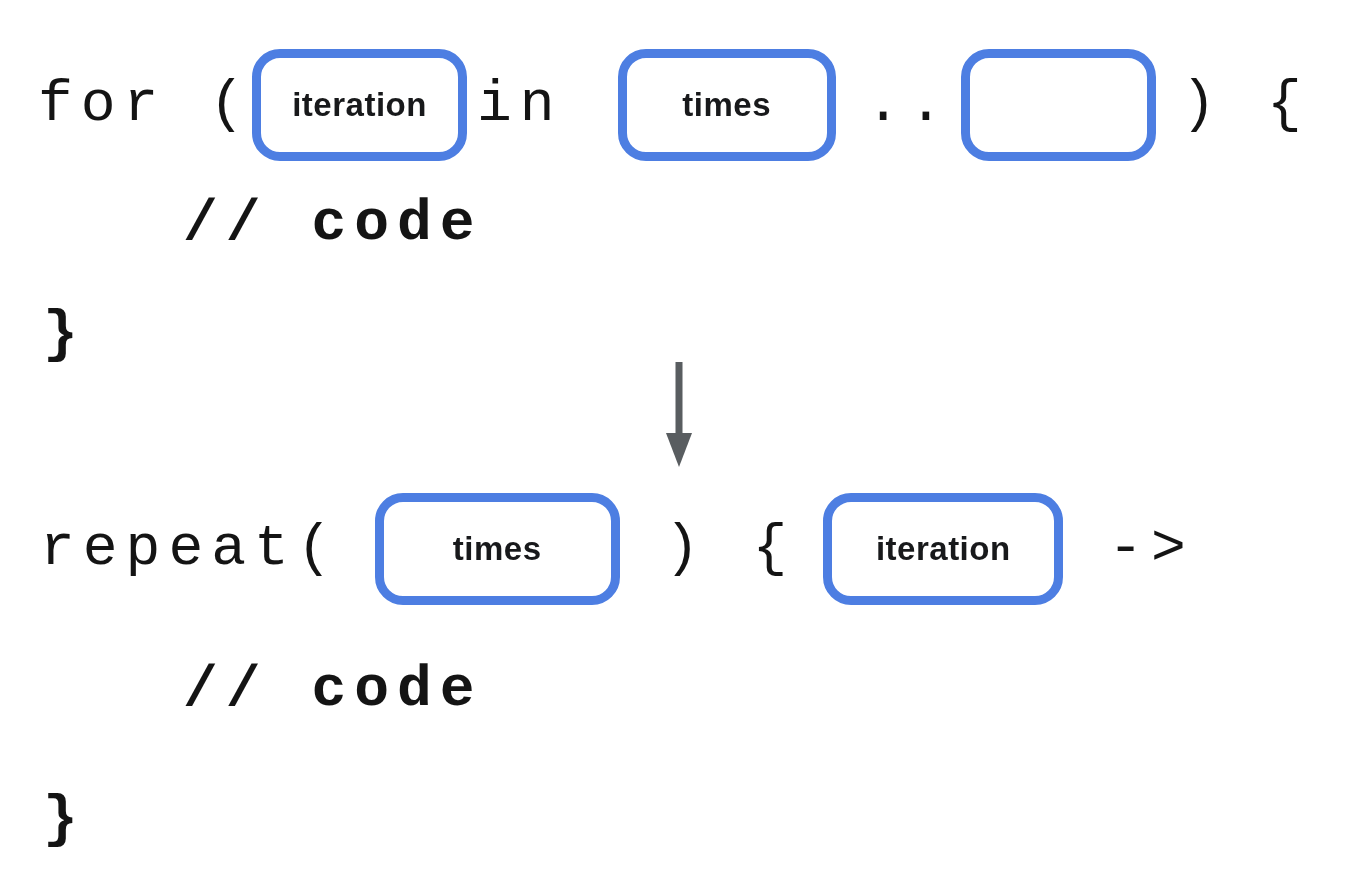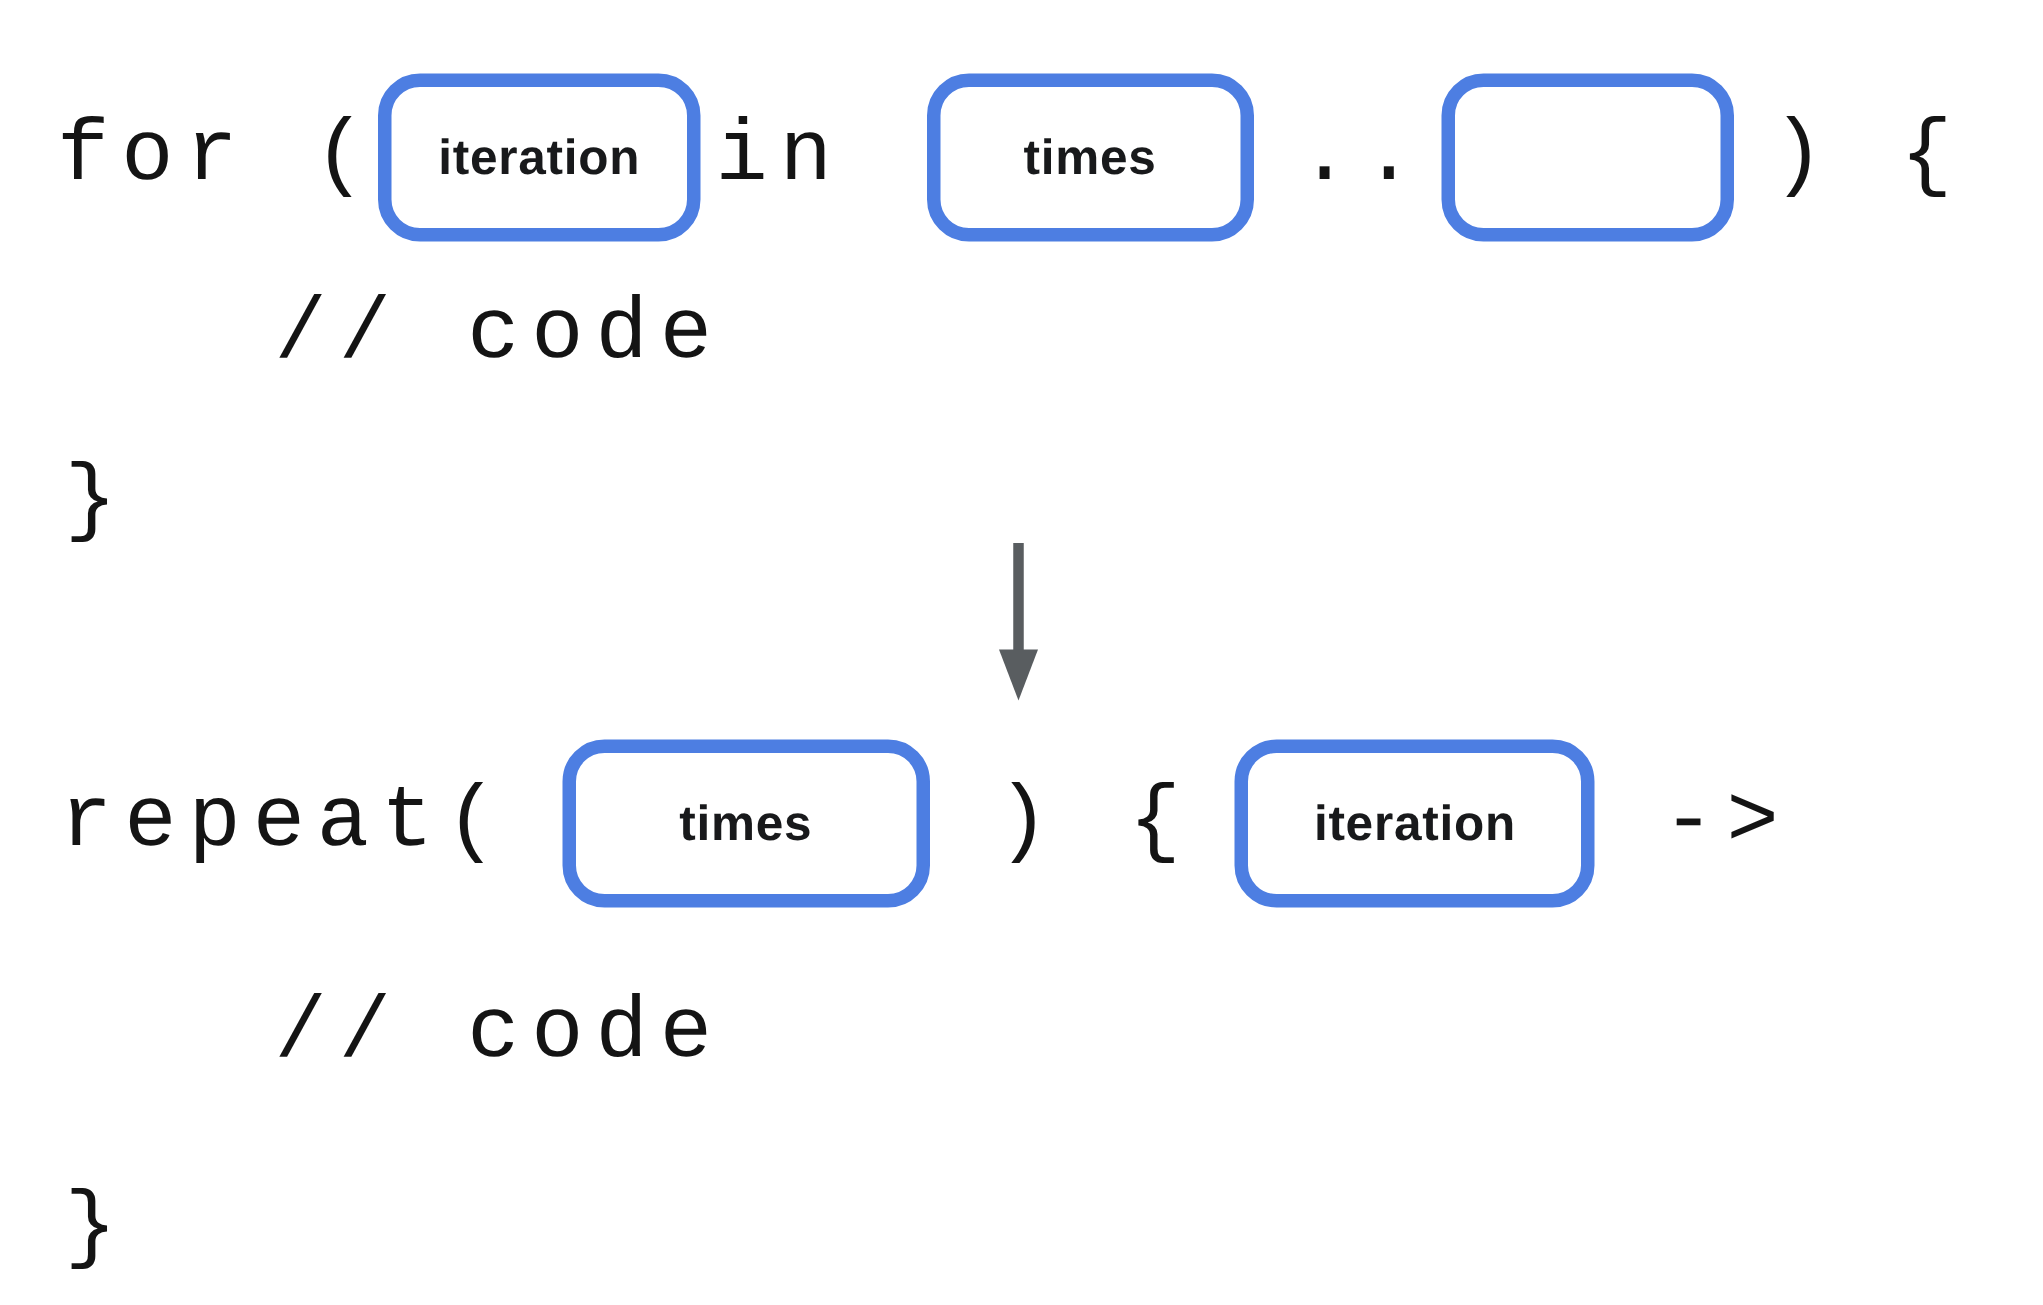--- a/index.html
+++ b/index.html
@@ -9,21 +9,21 @@
     font-family:"Liberation Mono","DejaVu Sans Mono",monospace;
   }
   .row{
     position:absolute;left:0;display:flex;align-items:center;height:98px;
   }
   .code{
     font-family:"Liberation Mono","DejaVu Sans Mono",monospace;
     font-size:58px;font-weight:400;letter-spacing:8px;color:#141414;
     white-space:pre;line-height:60px;
   }
-  .code-abs{position:absolute;}
+  .code-abs{position:absolute;font-weight:bold;}
   .chip{
     box-sizing:border-box;height:112px;background:#ffffff;
     border:9px solid #4d7ee2;border-radius:28px;
     display:flex;align-items:center;justify-content:center;
     font-family:"Liberation Sans","DejaVu Sans",sans-serif;
     font-weight:700;font-size:33px;color:#18191b;letter-spacing:0.5px;
     flex:0 0 auto;
   }
   .w215{width:215px}.w218{width:218px}.w195{width:195px}
   .w245{width:245px}.w240{width:240px}

